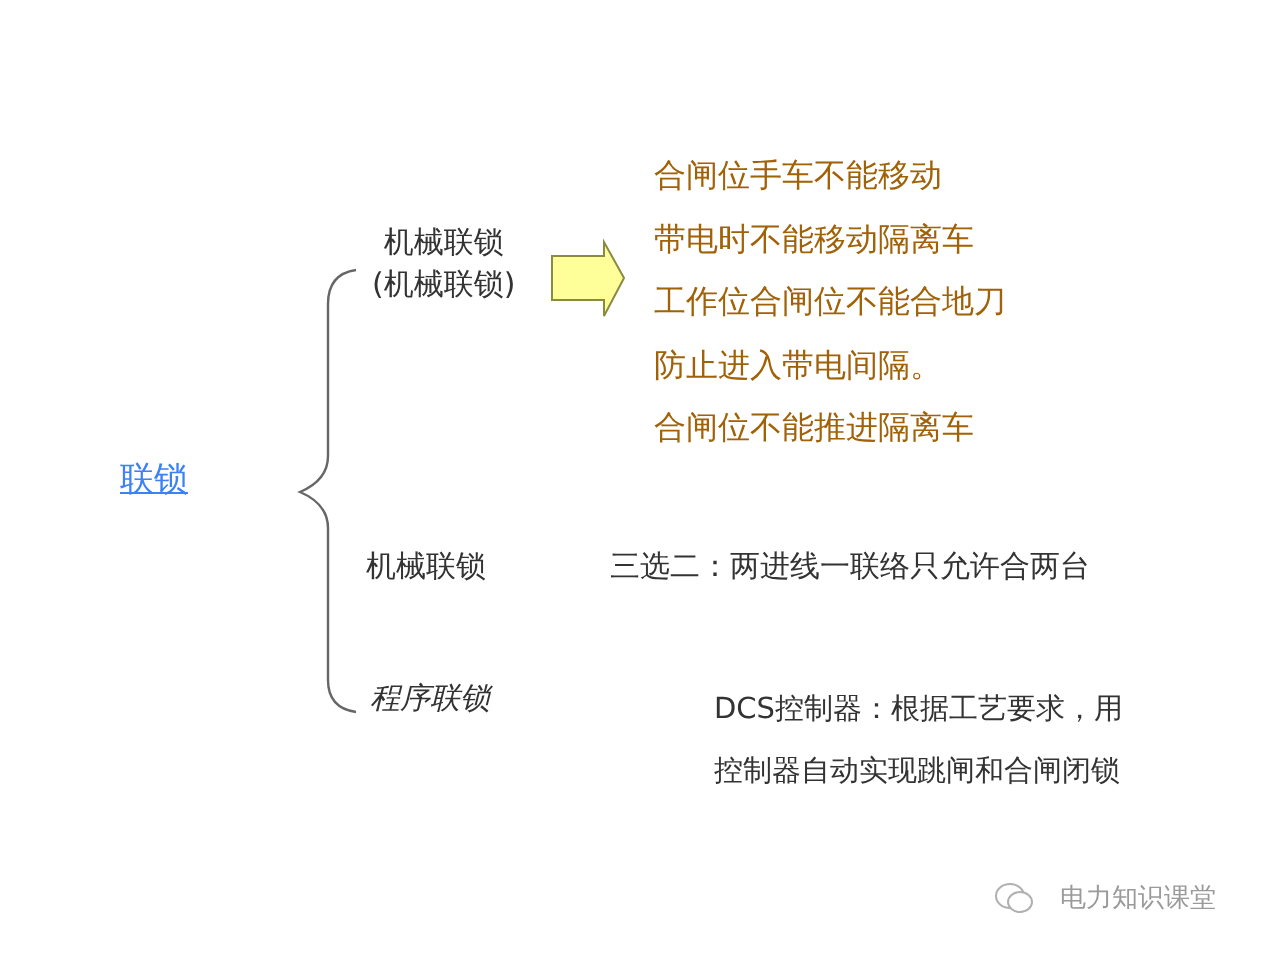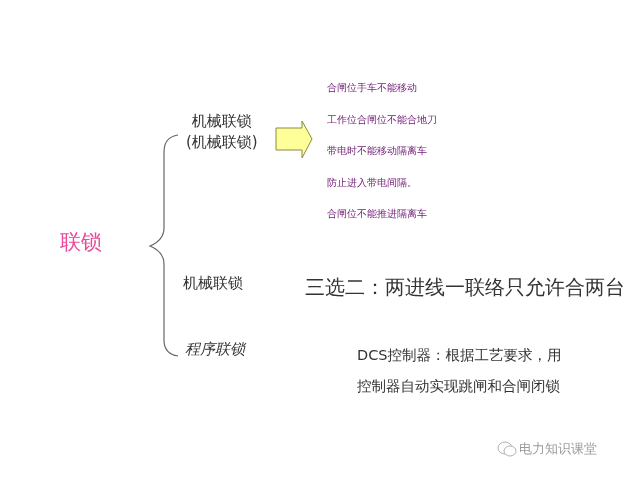--- a/index.html
+++ b/index.html
@@ -1,52 +1,52 @@
 <!DOCTYPE html>
 <html><head>
 <meta charset="utf-8">
 <style>
   html, body { margin: 0; padding: 0; }
   body {
     width: 640px; height: 480px; background: #ffffff; position: relative; overflow: hidden;
     font-family: "DejaVu Sans", "Liberation Sans", sans-serif; color: #333333;
   }
   .abs { position: absolute; white-space: nowrap; }
-  .root { left: 60px; top: 228px; font-size: 21px; color: #ec4899; }
+  .root { left: 60px; top: 228px; font-size: 17px; color: #3b82f6; text-decoration: underline; }
   .branch { font-size: 15px; color: #333; }
   .b1 { left: 186px; top: 111px; line-height: 21px; text-align: center; }
   .b2 { left: 183px; top: 274px; }
   .b3 { left: 185px; top: 340px; font-style: italic; }
-  .list { left: 327px; top: 72px; font-size: 10px; line-height: 31.5px; color: #701a75; }
-  .desc2 { left: 305px; top: 274px; font-size: 20px; }
+  .list { left: 327px; top: 72px; font-size: 16px; line-height: 31.5px; color: #a16207; }
+  .desc2 { left: 305px; top: 274px; font-size: 15px; }
   .desc3 { left: 316px; top: 340px; font-size: 14.5px; line-height: 31px; margin-left: 41px; }
   svg.brace { position: absolute; left: 0; top: 0; }
-  .watermark { left: 496px; top: 440px; font-size: 13px; color: #9a9a9a; display: flex; align-items: flex-end; gap: 1px; }
+  .watermark { left: 496px; top: 440px; font-size: 13px; color: #9a9a9a; display: flex; align-items: flex-end; gap: 12px; }
 </style>
 </head>
 <body>
 
 <svg class="brace" width="640" height="480">
   <path d="M 178 135 Q 164 137 164 152 L 164 228 Q 164 240 150 246 Q 164 252 164 264 L 164 340 Q 164 354 178 356" fill="none" stroke="#666" stroke-width="1.2"></path>
   <g>
     <path d="M 276 128 L 302 128 L 302 121 L 312 139 L 302 158 L 302 150 L 276 150 Z" fill="#FFFF99" stroke="#8a8a40" stroke-width="1"></path>
   </g>
 </svg>
 
 <div class="abs root">联锁</div>
 
 <div class="abs branch b1">
   <div>机械联锁</div>
   <div>(机械联锁)</div>
 </div>
 
 <div class="abs list">
   <div>合闸位手车不能移动</div>
+  <div>带电时不能移动隔离车</div>
   <div>工作位合闸位不能合地刀</div>
-  <div>带电时不能移动隔离车</div>
   <div>防止进入带电间隔。</div>
   <div>合闸位不能推进隔离车</div>
 </div>
 
 <div class="abs branch b2">机械联锁</div>
 <div class="abs desc2">三选二：两进线一联络只允许合两台</div>
 
 <div class="abs branch b3">程序联锁</div>
 <div class="abs desc3">
   <div>DCS控制器：根据工艺要求，用</div>

